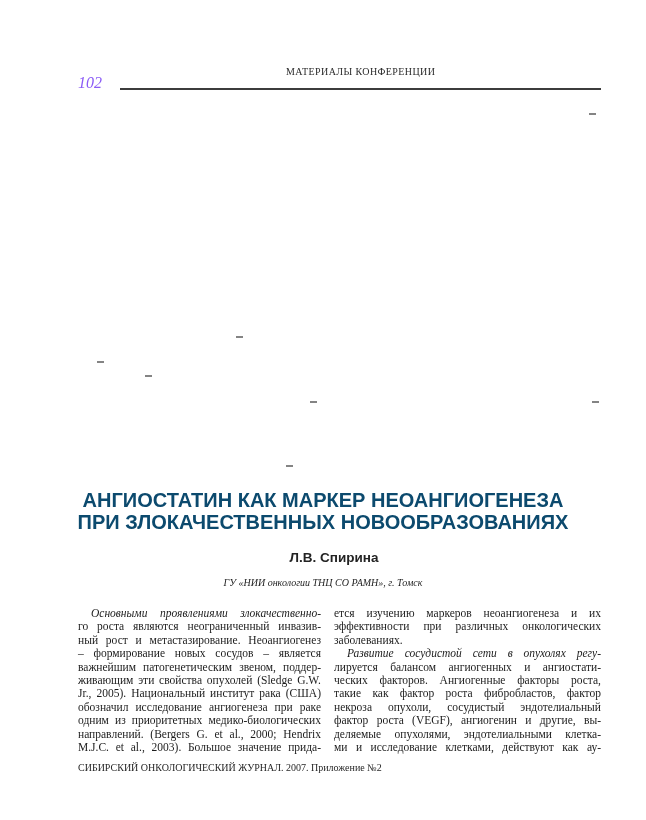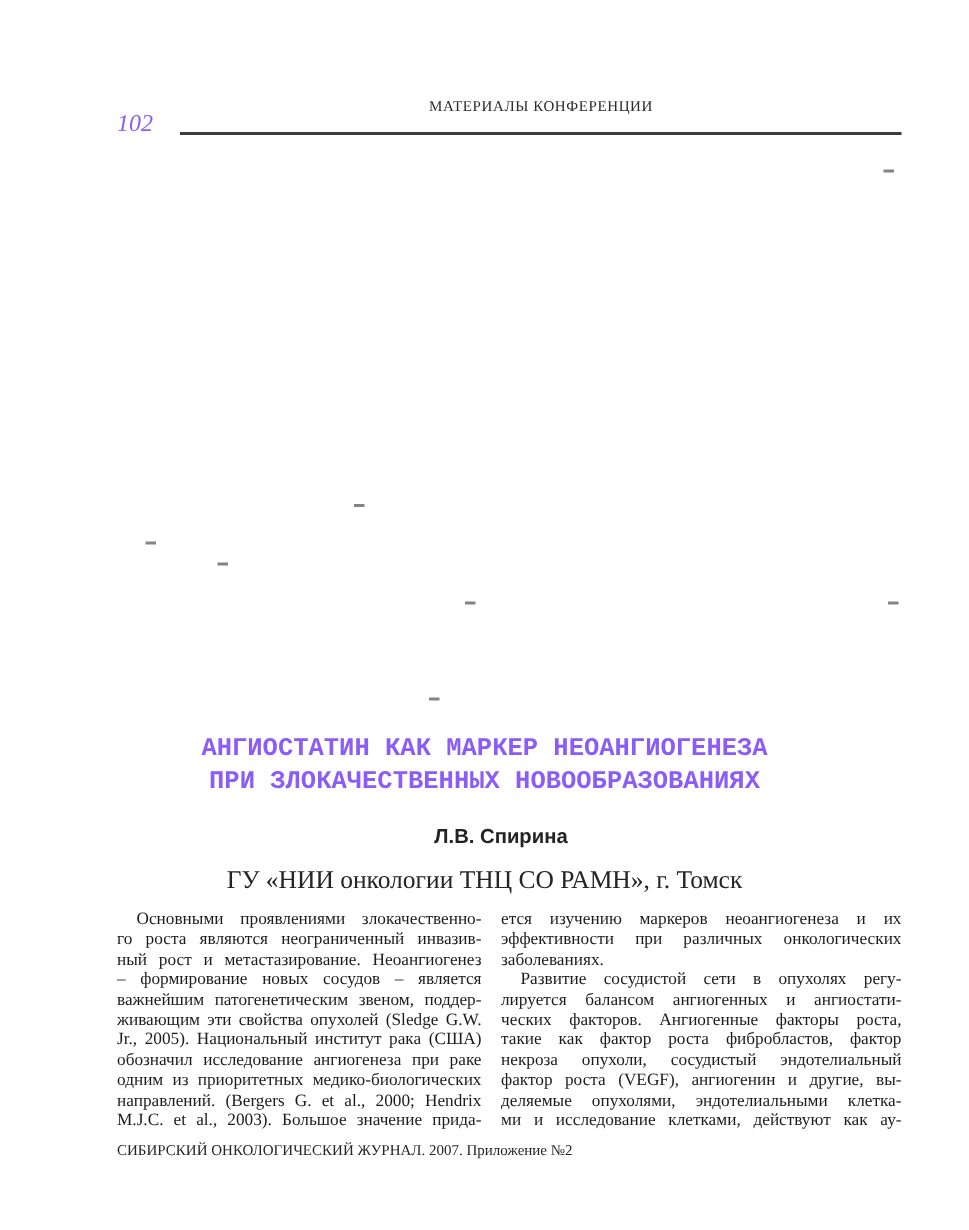--- a/index.html
+++ b/index.html
@@ -39,58 +39,59 @@
     width: 7px; height: 2px;
     background: var(--artifact, #848484);
   }
 
   
   .title-block {
     left: 40px; top: 489px; width: 566px;
     text-align: center;
   }
   .title-line {
-    font-family: Liberation Mono, monospace;
+    font-family: Liberation Sans, sans-serif;
     font-weight: bold;
-    font-size: 17px;
+    font-size: 20px;
     line-height: 22px;
-    color: #8b5cf6;
+    color: #0c4a6e;
     white-space: nowrap;
   }
   .author {
     left: 51px; top: 550px; width: 566px;
     text-align: center;
     font-family: "Liberation Sans", sans-serif;
     font-weight: bold;
     font-size: 13.5px;
     color: #232323;
   }
   .affiliation {
     left: 40px; top: 577px; width: 566px;
     text-align: center;
-    font-size: 17px;
+    font-style: italic;
+    font-size: 10px;
     color: #242424;
   }
 
   
   .column {
     top: 607px;
     font-size: 11.5px;
     color: #1c1c1c;
   }
   .col-left  { left: 78px;  width: 243px; }
   .col-right { left: 334px; width: 267px; }
   .bline {
     height: 13.4px;
     line-height: 13.4px;
     text-align: justify;
     text-align-last: justify;
     white-space: nowrap;
   }
-  .bline.ind { text-indent: 13px; }
+  .bline.ind { text-indent: 13px; font-style: italic; }
   .bline.end { text-align-last: left; white-space: normal; }
 
   
   .footer {
     left: 78px; top: 762px;
     font-size: 10px;
     color: #262626;
     white-space: nowrap;
   }
 </style>

